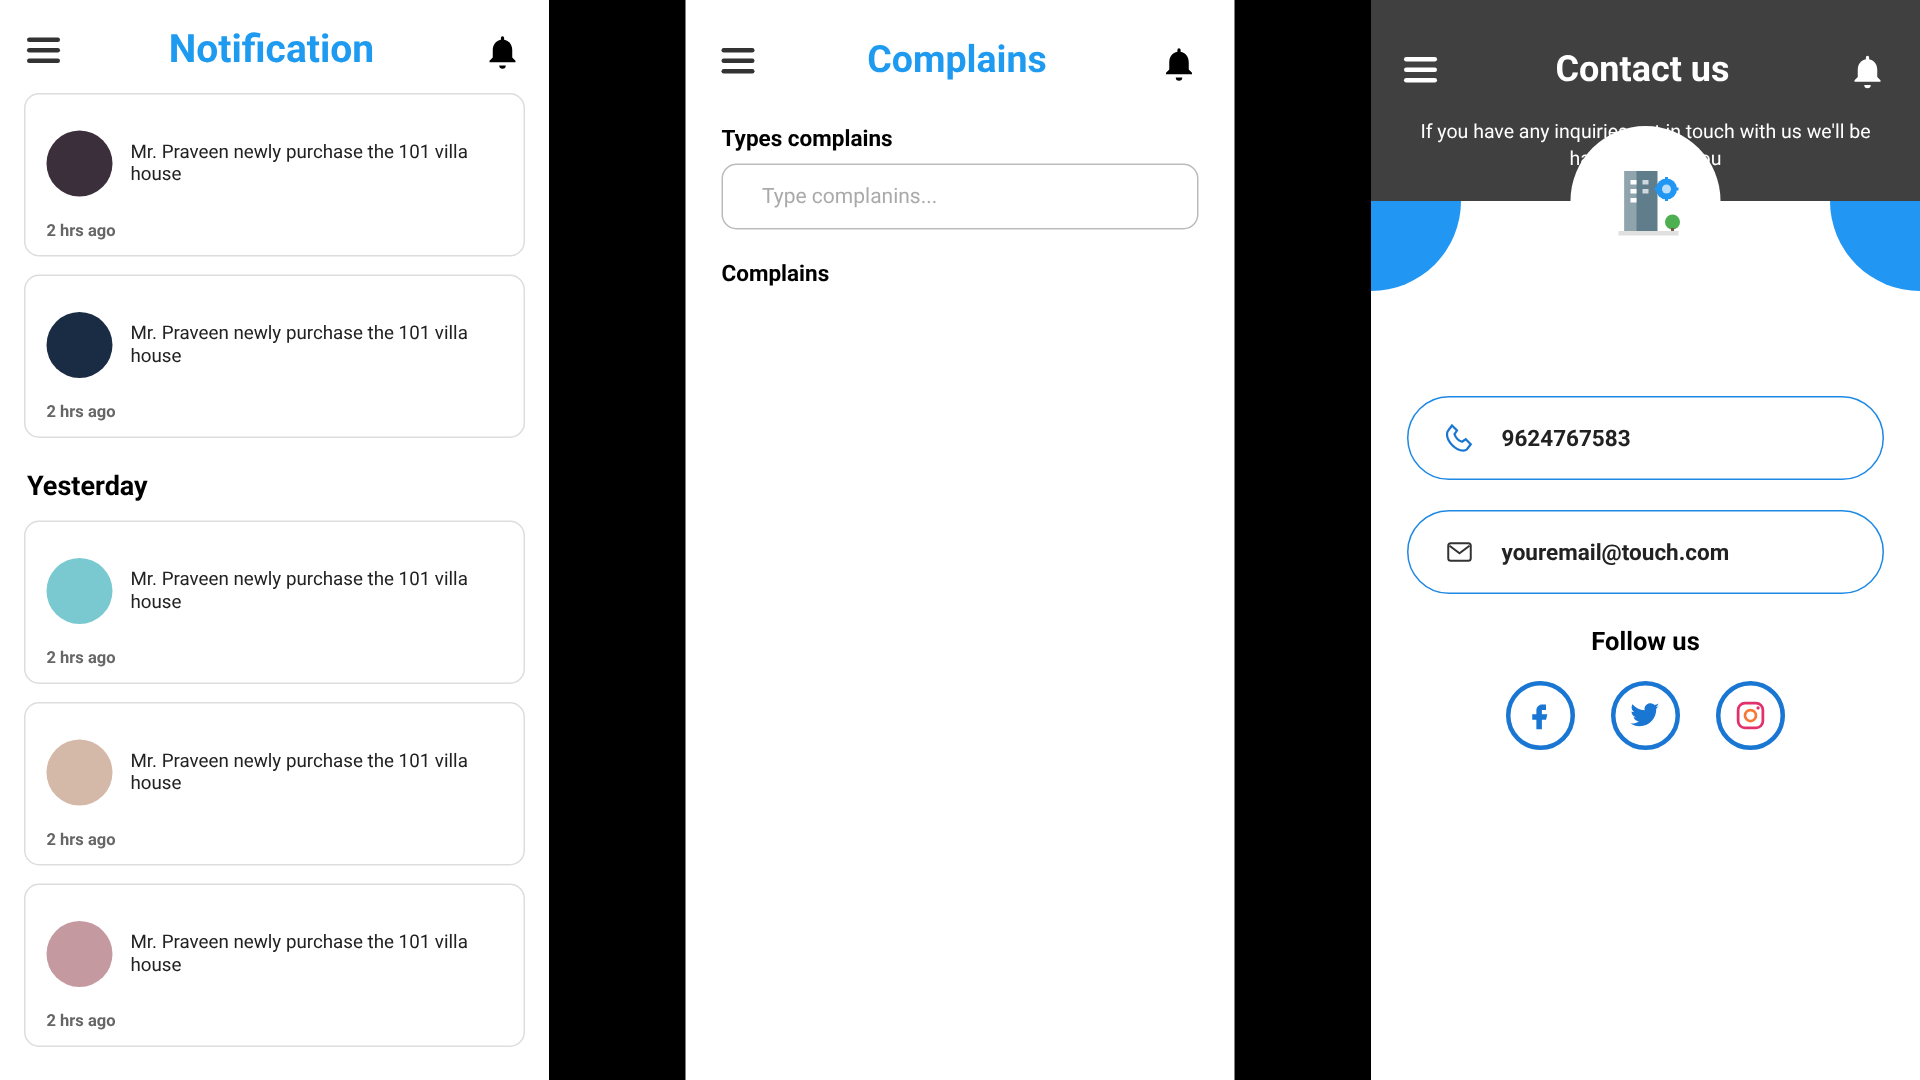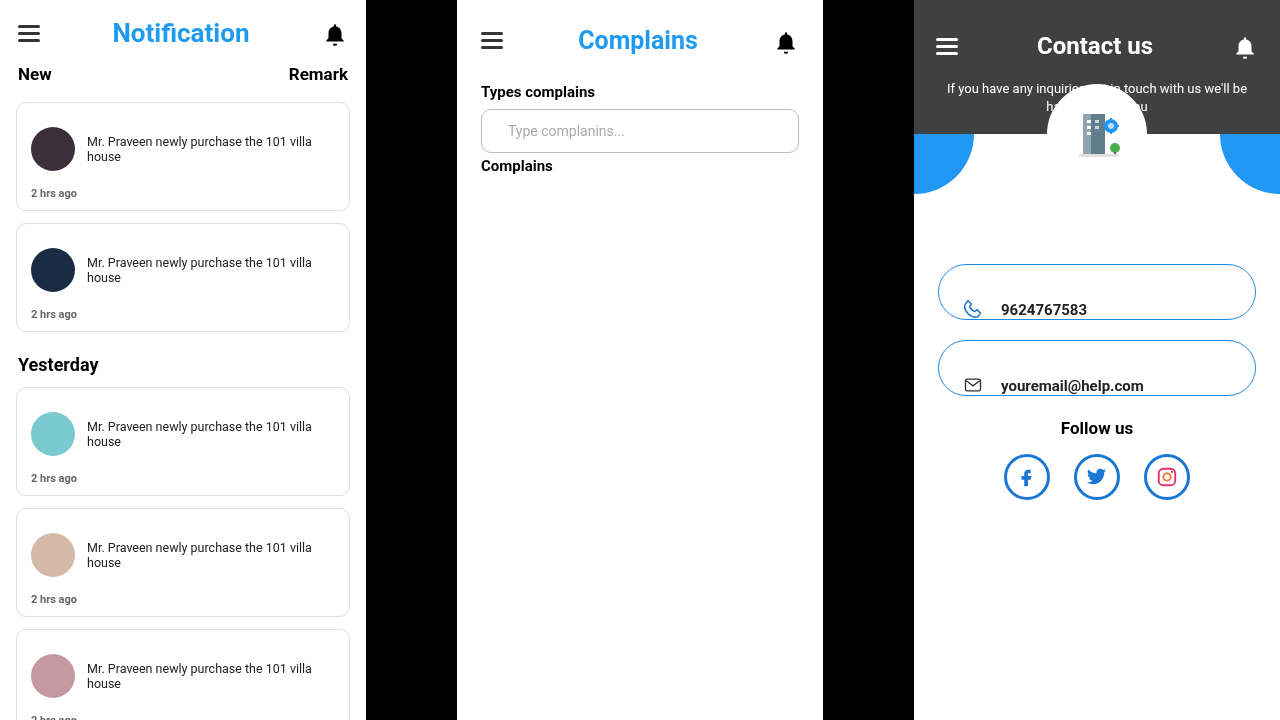--- a/index.html
+++ b/index.html
@@ -21,36 +21,36 @@
     .card .time{font-size:11px;color:#666;font-weight:700;margin-top:16px}
     .s1 .section{padding:10px 18px 6px;font-weight:700;font-size:18px}
     
     .s2 .hdr2{display:flex;align-items:center;justify-content:space-between;padding:26px 24px 18px}
     .s2 .title2{color:#1e9bf0;font-size:25px;font-weight:700}
     .s2 .form{padding:10px 24px}
     .s2 .lbl{font-weight:700;font-size:15px;margin-bottom:8px}
     .s2 input,.s2 textarea{width:100%;border:1px solid #bbb;border-radius:10px;padding:12px 26px;font-size:14px;font-family:inherit;outline:none}
     .s2 input{height:44px}
     .s2 textarea{height:148px;margin-top:8px;resize:none}
-    .s2 .g1{margin-bottom:4px}
+    .s2 .g1{margin-bottom:20px}
     .s2 .btn{width:280px;height:48px;margin:24px auto 0;background:#2196f3;border:none;border-radius:24px;color:#fff;font-size:16px;font-weight:600;display:block;cursor:pointer}
     
     .s3 .top{background:#404040;color:#fff;position:relative;padding:18px 0 0;overflow:hidden}
     .s3 .hdr3{display:flex;align-items:center;justify-content:space-between;padding:14px 22px}
     .s3 .ham span{background:#fff}
     .s3 .title3{font-size:24px;font-weight:700}
     .s3 .sub1{text-align:center;font-size:19px;font-weight:600;margin-top:8px}
     .s3 .sub2{text-align:center;font-size:13px;padding:6px 28px 18px;line-height:1.4}
     .mask{position:absolute;top:0;width:60px;height:60px;background:#2196f3}
     .mask.l{left:0;border-bottom-right-radius:60px}
     .mask.r{right:0;border-bottom-left-radius:60px}
     .circ{width:100px;height:100px;background:#fff;border-radius:50%;position:absolute;left:50%;transform:translateX(-50%);top:-50px;display:flex;align-items:center;justify-content:center}
     .building{width:60px;height:60px}
     .s3 .body{padding:70px 24px 0;position:relative}
-    .s3 .pill{border:1px solid #1e88e5;border-radius:28px;height:56px;display:flex;align-items:flex-end;padding:0 24px;gap:18px;margin-bottom:20px}
+    .s3 .pill{border:1px solid #1e88e5;border-radius:28px;height:56px;display:flex;align-items:center;padding:0 24px;gap:18px;margin-bottom:20px}
     .s3 .pill .ic{width:20px}
     .s3 .pill .val{font-weight:700;font-size:15px;color:#222}
     .s3 .follow{text-align:center;font-weight:700;font-size:17px;margin:22px 0 16px}
     .s3 .socials{display:flex;justify-content:center;gap:24px}
     .soc{width:46px;height:46px;border-radius:50%;border:3px solid #1976d2;display:flex;align-items:center;justify-content:center}
     ::placeholder{color:#aaa}
     .topWrap{position:relative}
     .curveRow{position:relative;height:60px;background:#fff}
   </style>
 </head>
@@ -62,24 +62,20 @@
         <span></span>
         <span></span>
         <span></span>
       </div>
     <div class="title">Notification</div>
     <div class="bell">
       <svg viewBox="0 0 24 24">
           <path d="M12 2a1 1 0 0 1 1 1v1.1c3 .5 5 3 5 6.4V15l2 2v1H4v-1l2-2v-4.5c0-3.4 2-5.9 5-6.4V3a1 1 0 0 1 1-1zm0 20a2 2 0 0 0 2-2h-4a2 2 0 0 0 2 2z" fill="#000"></path>
         </svg>
     </div>
-  </div>
-  <div class="sub">
-    <span>New</span>
-    <span>Remark</span>
   </div>
   <div class="card">
     <div class="row">
         <div class="av" style="background:#3a2f3b"></div>
         <div class="txt">Mr. Praveen newly purchase the 101 villa house</div>
       </div>
     <div class="time">2 hrs ago</div>
   </div>
   <div class="card">
     <div class="row">
@@ -184,21 +180,21 @@
       <svg class="ic" viewBox="0 0 24 24">
           <path d="M6 2l4 4-2 3c1 3 3 5 6 6l3-2 4 4-3 4c-1 1-2 1-3 1C9 22 2 15 2 9c0-1 0-2 1-3l3-4z" fill="none" stroke="#1976d2" stroke-width="1.8"></path>
         </svg>
       <div class="val">9624767583</div>
     </div>
     <div class="pill">
       <svg class="ic" viewBox="0 0 24 24">
           <rect x="3" y="5" width="18" height="14" rx="2" fill="none" stroke="#333" stroke-width="1.6"></rect>
           <path d="M4 7l8 6 8-6" fill="none" stroke="#333" stroke-width="1.6"></path>
         </svg>
-      <div class="val">youremail@help.com</div>
+      <div class="val">youremail@touch.com</div>
     </div>
     <div class="follow">Follow us</div>
     <div class="socials">
       <div class="soc">
           <svg width="22" height="22" viewBox="0 0 24 24">
             <path d="M13 8h3V4h-3c-2 0-4 2-4 4v3H6v4h3v7h4v-7h3l1-4h-4V8z" fill="#1976d2"></path>
           </svg>
         </div>
       <div class="soc">
           <svg width="22" height="22" viewBox="0 0 24 24">

